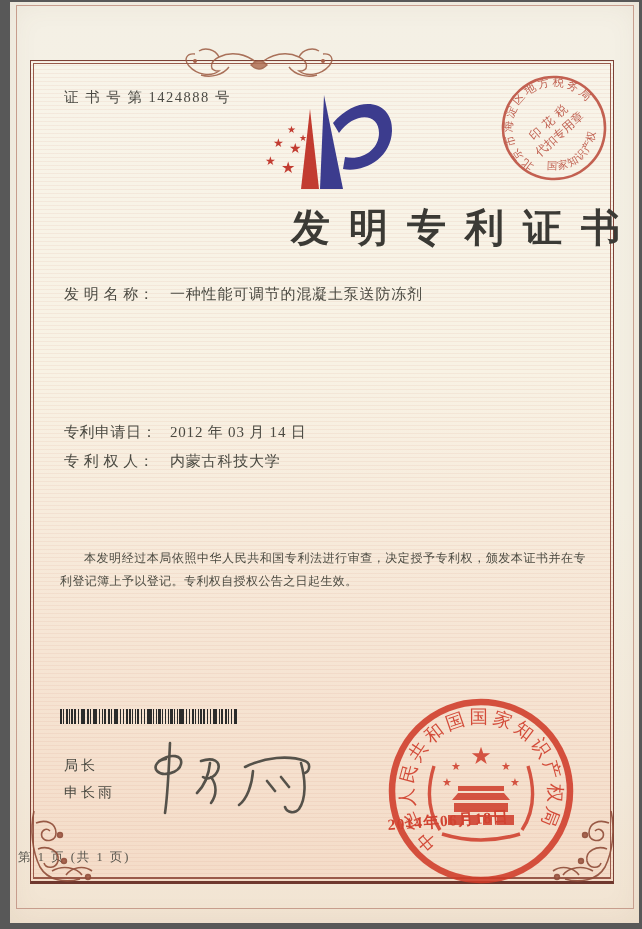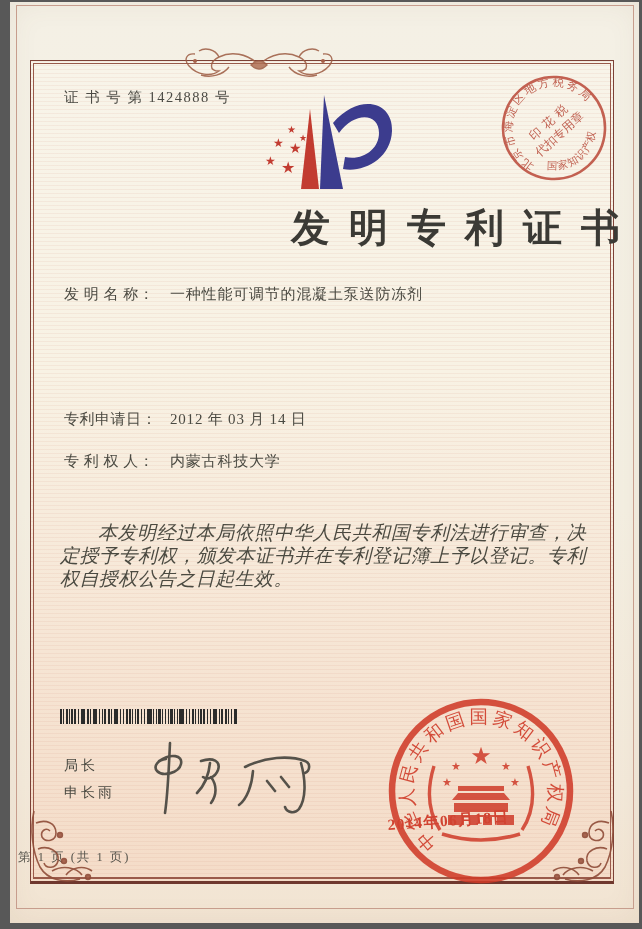--- a/index.html
+++ b/index.html
@@ -32,22 +32,22 @@
 
   .cert-no{position:absolute;left:54px;top:86px;font-size:14.5px;color:#4b4a44;letter-spacing:1.5px;}
 
   .title{position:absolute;left:0;right:0;top:199px;text-align:right;
     font-size:39px;font-weight:600;color:#3b3a35;letter-spacing:19px;padding-left:19px;}
 
   .field-row{position:absolute;left:54px;font-size:15px;color:#4a4941;white-space:nowrap;}
   .field-label{display:inline-block;min-width:102px;letter-spacing:.5px;}
   .field-value{margin-left:4px;letter-spacing:.8px;}
 
-  .paras{position:absolute;left:50px;top:519px;width:526px;
-    font-size:19px;line-height:23.2px;color:#4b4a41;text-align:justify;font-style:italic;}
+  .paras{position:absolute;left:50px;top:545px;width:526px;
+    font-size:12px;line-height:23.2px;color:#4b4a41;text-align:justify;}
   .paras p{margin:0;text-indent:2em;letter-spacing:.4px;}
 
   .barcode{position:absolute;left:50px;top:707px;width:177px;height:15px;
     background-image:
       repeating-linear-gradient(90deg,#2b2b2b 0 1.5px,transparent 1.5px 3px),
       repeating-linear-gradient(90deg,#2b2b2b 0 1px,transparent 1px 7px),
       repeating-linear-gradient(90deg,#2b2b2b 0 2px,transparent 2px 11px);}
 
   .director{position:absolute;left:54px;top:750px;font-size:14px;color:#4a4941;letter-spacing:3px;line-height:27px;}
   .sig{position:absolute;left:115px;top:731px;width:225px;height:92px;}
@@ -144,21 +144,21 @@
       </text>
       <text x="58" y="54" text-anchor="middle" fill="#b84c3c" font-size="12" letter-spacing="1">印 花 税</text>
       <text x="58" y="70" text-anchor="middle" fill="#b84c3c" font-size="12">代扣专用章</text>
     </svg>
 
     <div class="title">发明专利证书</div>
 
     <div class="field-row" style="top:283px">
       <span class="field-label">发 明 名 称：</span><span class="field-value">一种性能可调节的混凝土泵送防冻剂</span>
     </div>
-    <div class="field-row" style="top:408px">
+    <div class="field-row" style="top:421px">
       <span class="field-label">专利申请日：</span><span class="field-value">2012 年 03 月 14 日</span>
     </div>
     <div class="field-row" style="top:450px">
       <span class="field-label">专 利 权 人：</span><span class="field-value">内蒙古科技大学</span>
     </div>
 
     <div class="paras">
       <p>本发明经过本局依照中华人民共和国专利法进行审查，决定授予专利权，颁发本证书并在专利登记簿上予以登记。专利权自授权公告之日起生效。</p>
     </div>
 

